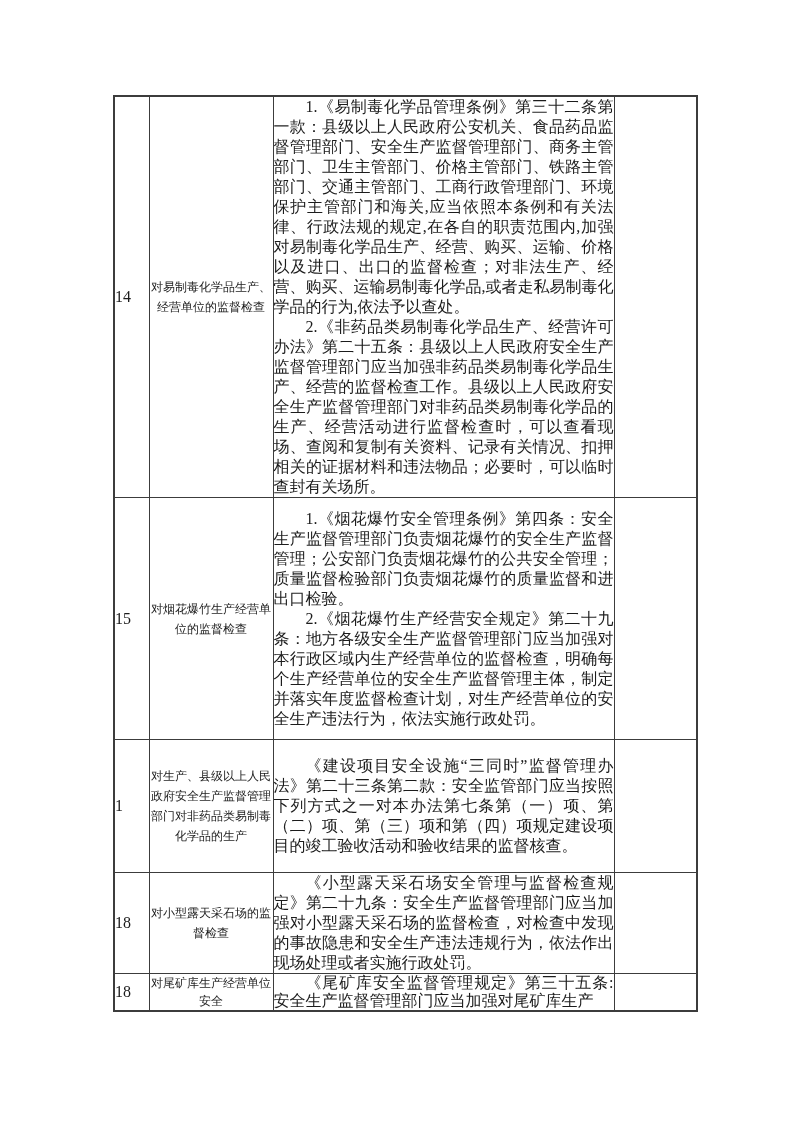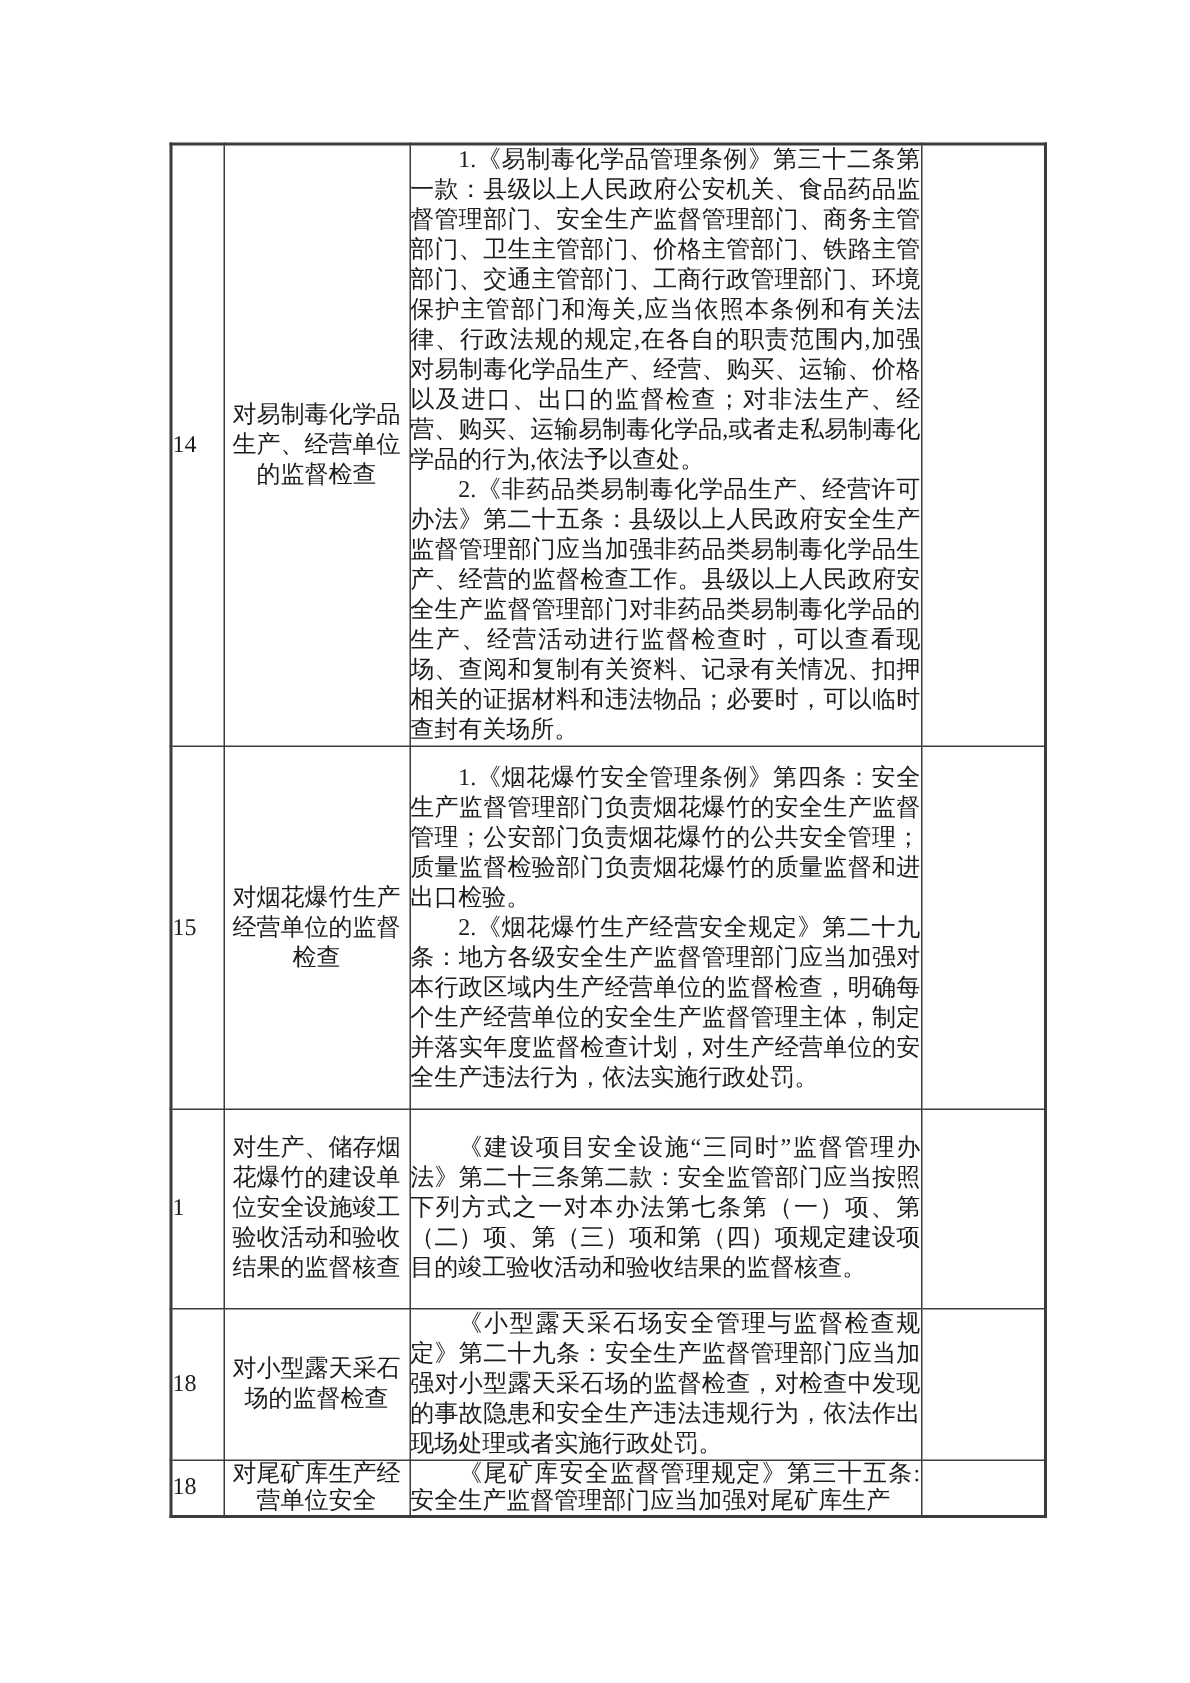--- a/index.html
+++ b/index.html
@@ -33,21 +33,21 @@
     vertical-align: middle;
     overflow: hidden;
   }
   .c-num {
     text-align: left;
     font-size: 16px;
     line-height: 20px;
   }
   .c-title {
     text-align: center;
-    font-size: 16px;
+    font-size: 12px;
     line-height: 20px;
     padding: 0 3px;
   }
   .c-body {
     vertical-align: top;
     padding: 1px 4px 0 5px;
   }
   .c-remark {
     background: #ffffff;
   }
@@ -58,21 +58,21 @@
     text-align: justify;
     text-indent: 2em;
     word-break: break-all;
   }
   tr.r14 { height: 400px; }
   tr.r15 { height: 242px; }
   tr.r16 { height: 133px; }
   tr.r17 { height: 101px; }
   tr.r18 { height: 37px; }
   tr.r18 .para  { line-height: 18px; }
-  tr.r18 .c-title { line-height: 18px; font-family: Liberation Mono, monospace; }
+  tr.r18 .c-title { line-height: 18px; }
   tr.r18 .c-body { padding-top: 0; margin-top: 20px; }
 </style>
 </head>
 <body>
 
 <div class="page">
   <table class="doc-table">
     <colgroup>
       <col style="width:35px">
       <col style="width:124px">
@@ -95,21 +95,21 @@
         <td class="c-title">对烟花爆竹生产经营单位的监督检查</td>
         <td class="c-body">
           <p class="para">1.《烟花爆竹安全管理条例》第四条：安全生产监督管理部门负责烟花爆竹的安全生产监督管理；公安部门负责烟花爆竹的公共安全管理；质量监督检验部门负责烟花爆竹的质量监督和进出口检验。</p>
           <p class="para">2.《烟花爆竹生产经营安全规定》第二十九条：地方各级安全生产监督管理部门应当加强对本行政区域内生产经营单位的监督检查，明确每个生产经营单位的安全生产监督管理主体，制定并落实年度监督检查计划，对生产经营单位的安全生产违法行为，依法实施行政处罚。</p>
         </td>
         <td class="c-remark"></td>
       </tr>
 
       <tr class="r16">
         <td class="c-num">1</td>
-        <td class="c-title">对生产、储存烟花爆竹的建设单位安全设施竣工验收活动和验收结果的监督核查</td>
+        <td class="c-title">对生产、县级以上人民政府安全生产监督管理部门对非药品类易制毒化学品的生产</td>
         <td class="c-body">
           <p class="para">《建设项目安全设施“三同时”监督管理办法》第二十三条第二款：安全监管部门应当按照下列方式之一对本办法第七条第（一）项、第（二）项、第（三）项和第（四）项规定建设项目的竣工验收活动和验收结果的监督核查。</p>
         </td>
         <td class="c-remark"></td>
       </tr>
 
       <tr class="r17">
         <td class="c-num">18</td>
         <td class="c-title">对小型露天采石场的监督检查</td>
         <td class="c-body">

